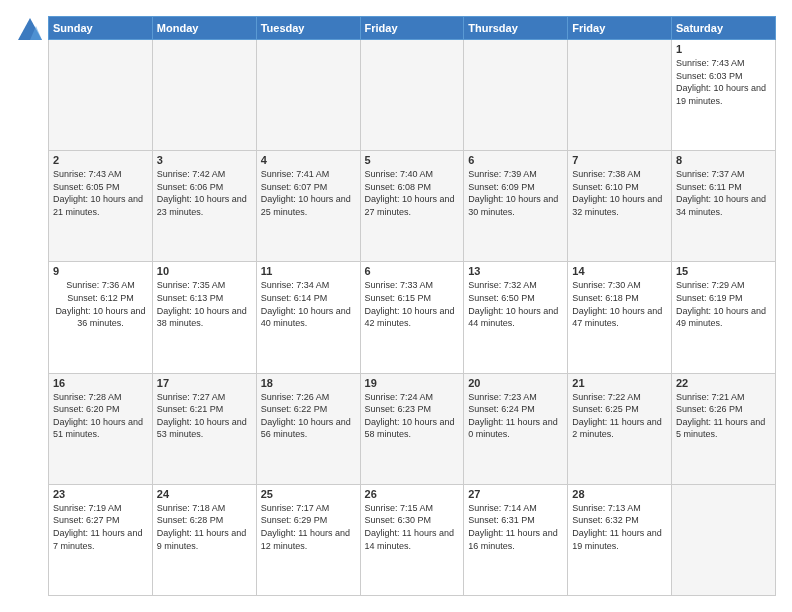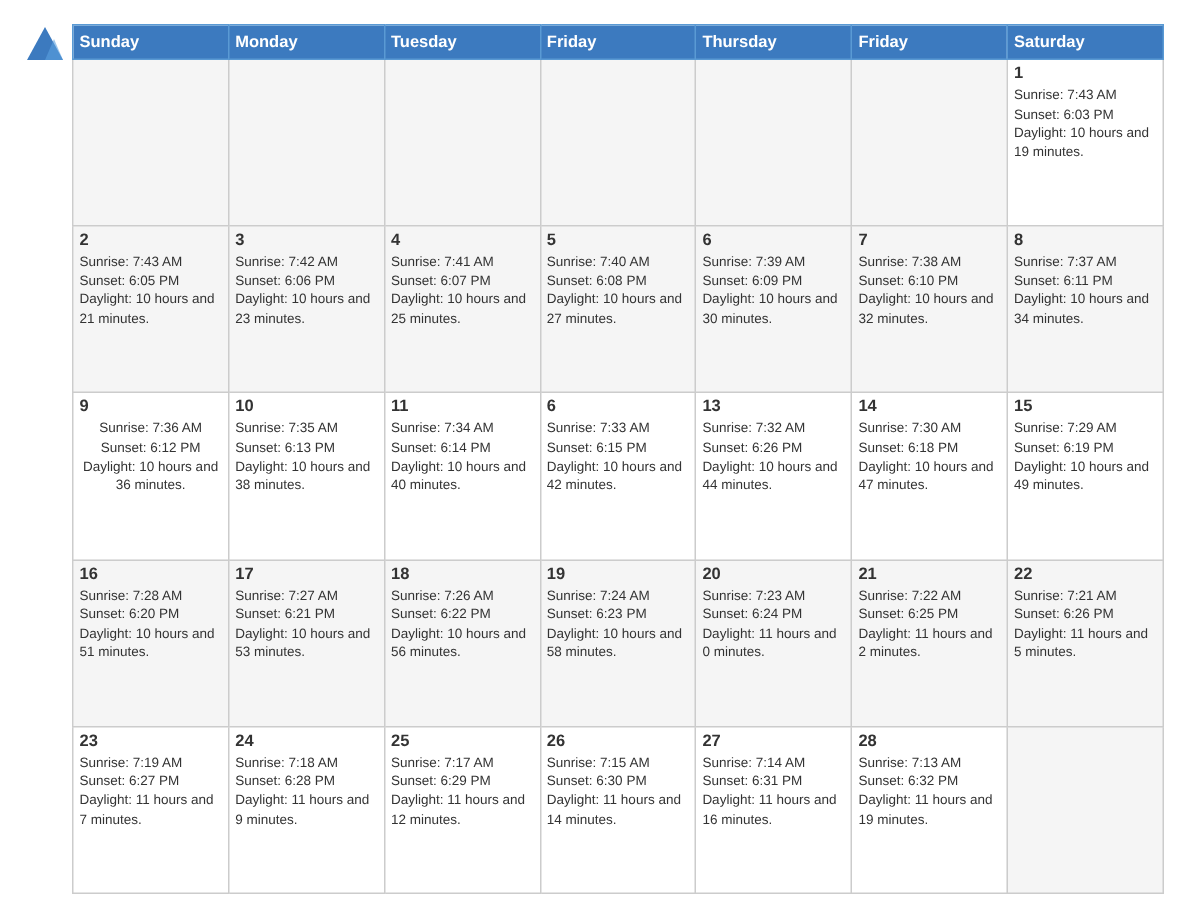--- a/index.html
+++ b/index.html
@@ -205,21 +205,21 @@
           </td>
           <td>
             <span class="day-num">6</span>
             <div class="day-info" style="white-space: pre-line;">Sunrise: 7:33 AM
 Sunset: 6:15 PM
 Daylight: 10 hours and 42 minutes.</div>
           </td>
           <td>
             <span class="day-num">13</span>
             <div class="day-info" style="white-space: pre-line;">Sunrise: 7:32 AM
-Sunset: 6:26 PM
+Sunset: 6:50 PM
 Daylight: 10 hours and 44 minutes.</div>
           </td>
           <td>
             <span class="day-num">14</span>
             <div class="day-info" style="white-space: pre-line;">Sunrise: 7:30 AM
 Sunset: 6:18 PM
 Daylight: 10 hours and 47 minutes.</div>
           </td>
           <td>
             <span class="day-num">15</span>

